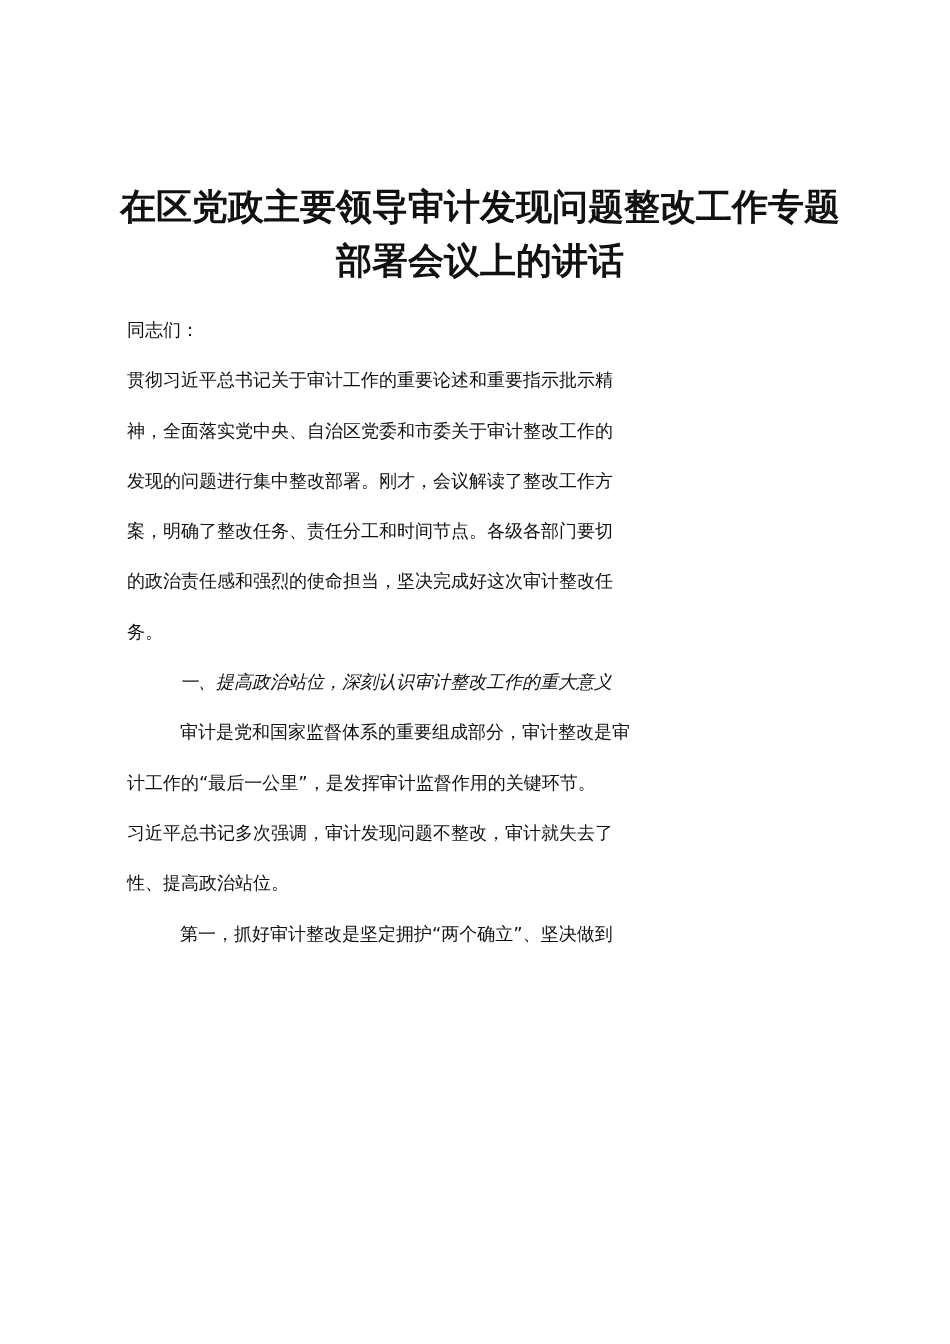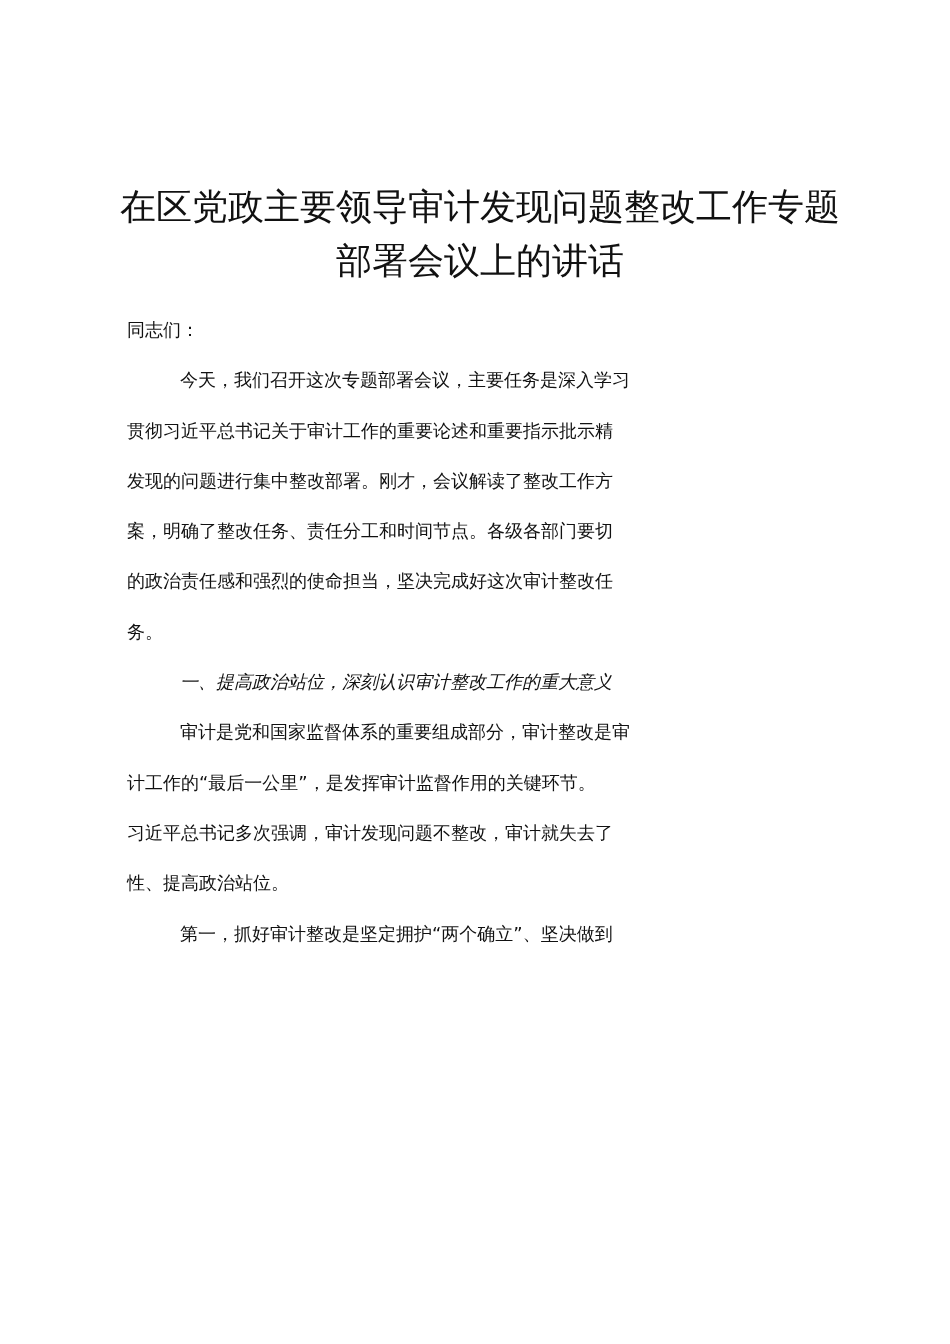--- a/index.html
+++ b/index.html
@@ -28,20 +28,21 @@
       text-align: center;
       font-size: 36px;
       line-height: 54px;
       top: 180px;
       letter-spacing: 0px;
       color: #111;
     }
     .title .tline {
       display: block;
       white-space: nowrap;
+      font-weight: bold;
     }
     .body-text {
       position: absolute;
       left: 127px;
       top: 305px;
       width: 710px;
       font-size: 18px;
       color: #111;
     }
     .line {
@@ -66,22 +67,22 @@
 
   <div class="title">
     <span class="tline">在区党政主要领导审计发现问题整改工作专题</span>
     <span class="tline">部署会议上的讲话</span>
   </div>
 
   <div class="body-text">
     <span class="line">同志们：</span>
 
     <div>
-      <span class="line indent">今天，我们召开这次专题部署会议，主要任务是深入学习</span>
       <span class="line">贯彻习近平总书记关于审计工作的重要论述和重要指示批示精</span>
+      <span class="line">神，全面落实党中央、自治区党委和市委关于审计整改工作的</span>
       <span class="line">发现的问题进行集中整改部署。刚才，会议解读了整改工作方</span>
       <span class="line">案，明确了整改任务、责任分工和时间节点。各级各部门要切</span>
       <span class="line">的政治责任感和强烈的使命担当，坚决完成好这次审计整改任</span>
       <span class="line">务。</span>
     </div>
 
     <div>
       <span class="line heading">一、提高政治站位，深刻认识审计整改工作的重大意义</span>
     </div>
 

